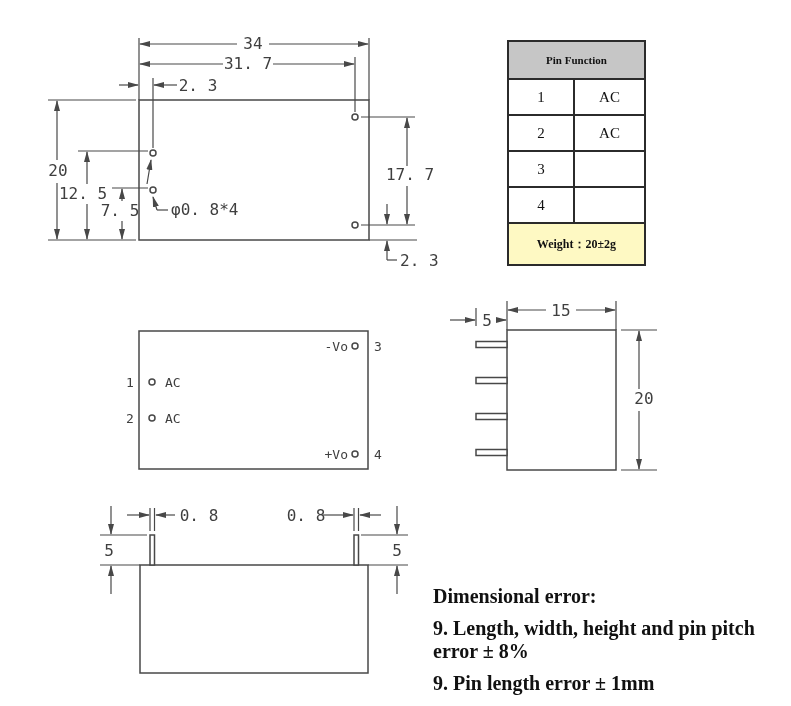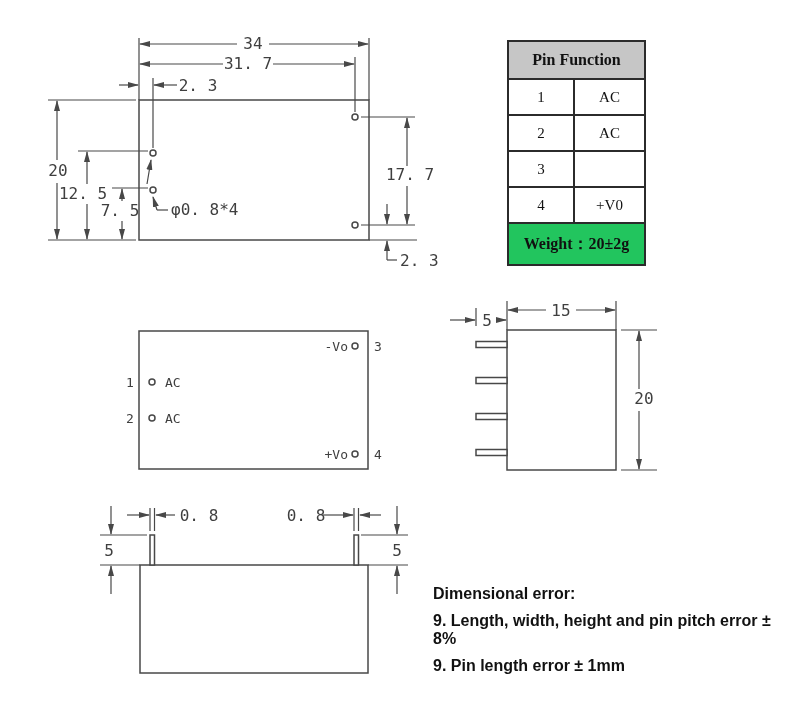--- a/index.html
+++ b/index.html
@@ -12,31 +12,31 @@
   svg text{stroke:none;fill:#3f3f3f;}
   svg text.dim{font:16px "DejaVu Sans Mono",monospace;}
   svg text.pinlbl{font:13px "DejaVu Sans Mono",monospace;}
 
   
   .pin-table{position:absolute;left:507px;top:40px;width:139px;box-sizing:border-box;
              border:2px solid #2b2b2b;background:#ffffff;
              font-family:"Liberation Serif",serif;color:#111111;}
   .pt-header{height:36px;background:#c6c6c6;border-bottom:2px solid #2b2b2b;
              display:flex;align-items:center;justify-content:center;
-             font-weight:bold;font-size:16px;}
+             font-weight:bold;font-size:11px;}
   .pt-row{display:flex;height:34px;border-bottom:2px solid #2b2b2b;}
   .pt-pin{width:64px;border-right:2px solid #2b2b2b;display:flex;align-items:center;
           justify-content:center;font-size:15px;}
   .pt-fn{flex:1;display:flex;align-items:center;justify-content:center;font-size:15px;}
-  .pt-footer{height:40px;background:#22c55e;display:flex;align-items:center;
-             justify-content:center;font-weight:bold;font-size:16px;}
+  .pt-footer{height:40px;background:#fef9c3;display:flex;align-items:center;
+             justify-content:center;font-weight:bold;font-size:12px;}
 
   
   .notes{position:absolute;left:433px;top:585px;width:345px;
-         font-family:Liberation Sans, sans-serif;font-weight:bold;font-size:16px;
+         font-family:Liberation Serif, serif;font-weight:bold;font-size:20px;
          color:#111111;}
   .notes p{margin:0 0 9px 0;}
 </style>
 </head>
 <body>
 
 <div id="stage">
 
   <svg id="drawing" width="791" height="706" viewBox="0 0 791 706" xmlns="http://www.w3.org/2000/svg">
     <defs>
@@ -206,21 +206,20 @@
     </div>
     <div class="pt-row">
       <div class="pt-pin">2</div>
       <div class="pt-fn">AC</div>
     </div>
     <div class="pt-row">
       <div class="pt-pin">3</div>
     </div>
     <div class="pt-row">
       <div class="pt-pin">4</div>
-      <div class="pt-fn">+V0</div>
     </div>
     <div class="pt-footer">Weight：20±2g</div>
   </div>
 
   <div class="notes">
     <p>Dimensional error:</p>
     <p>9. Length, width, height and pin pitch error ± 8%</p>
     <p>9. Pin length error ± 1mm</p>
   </div>
 

